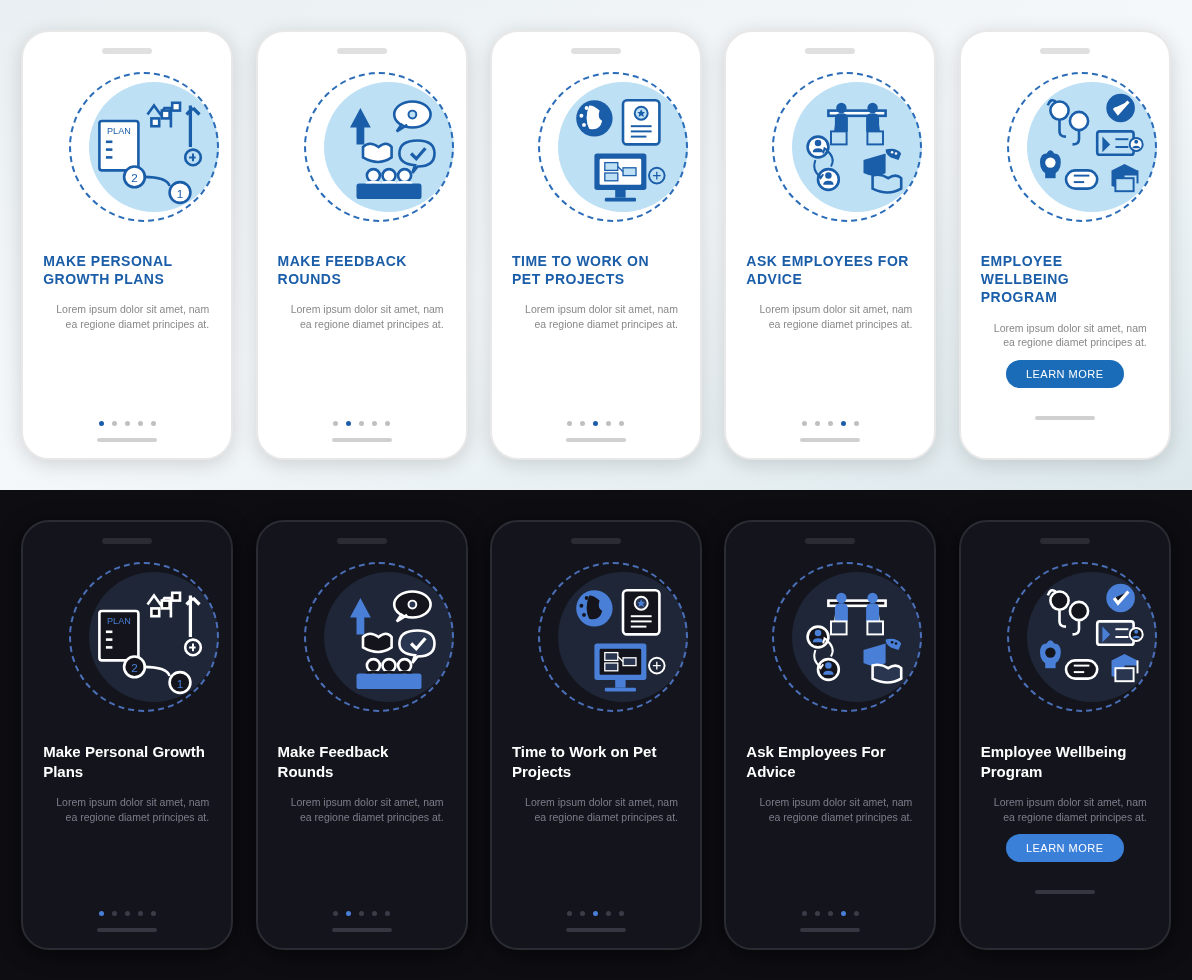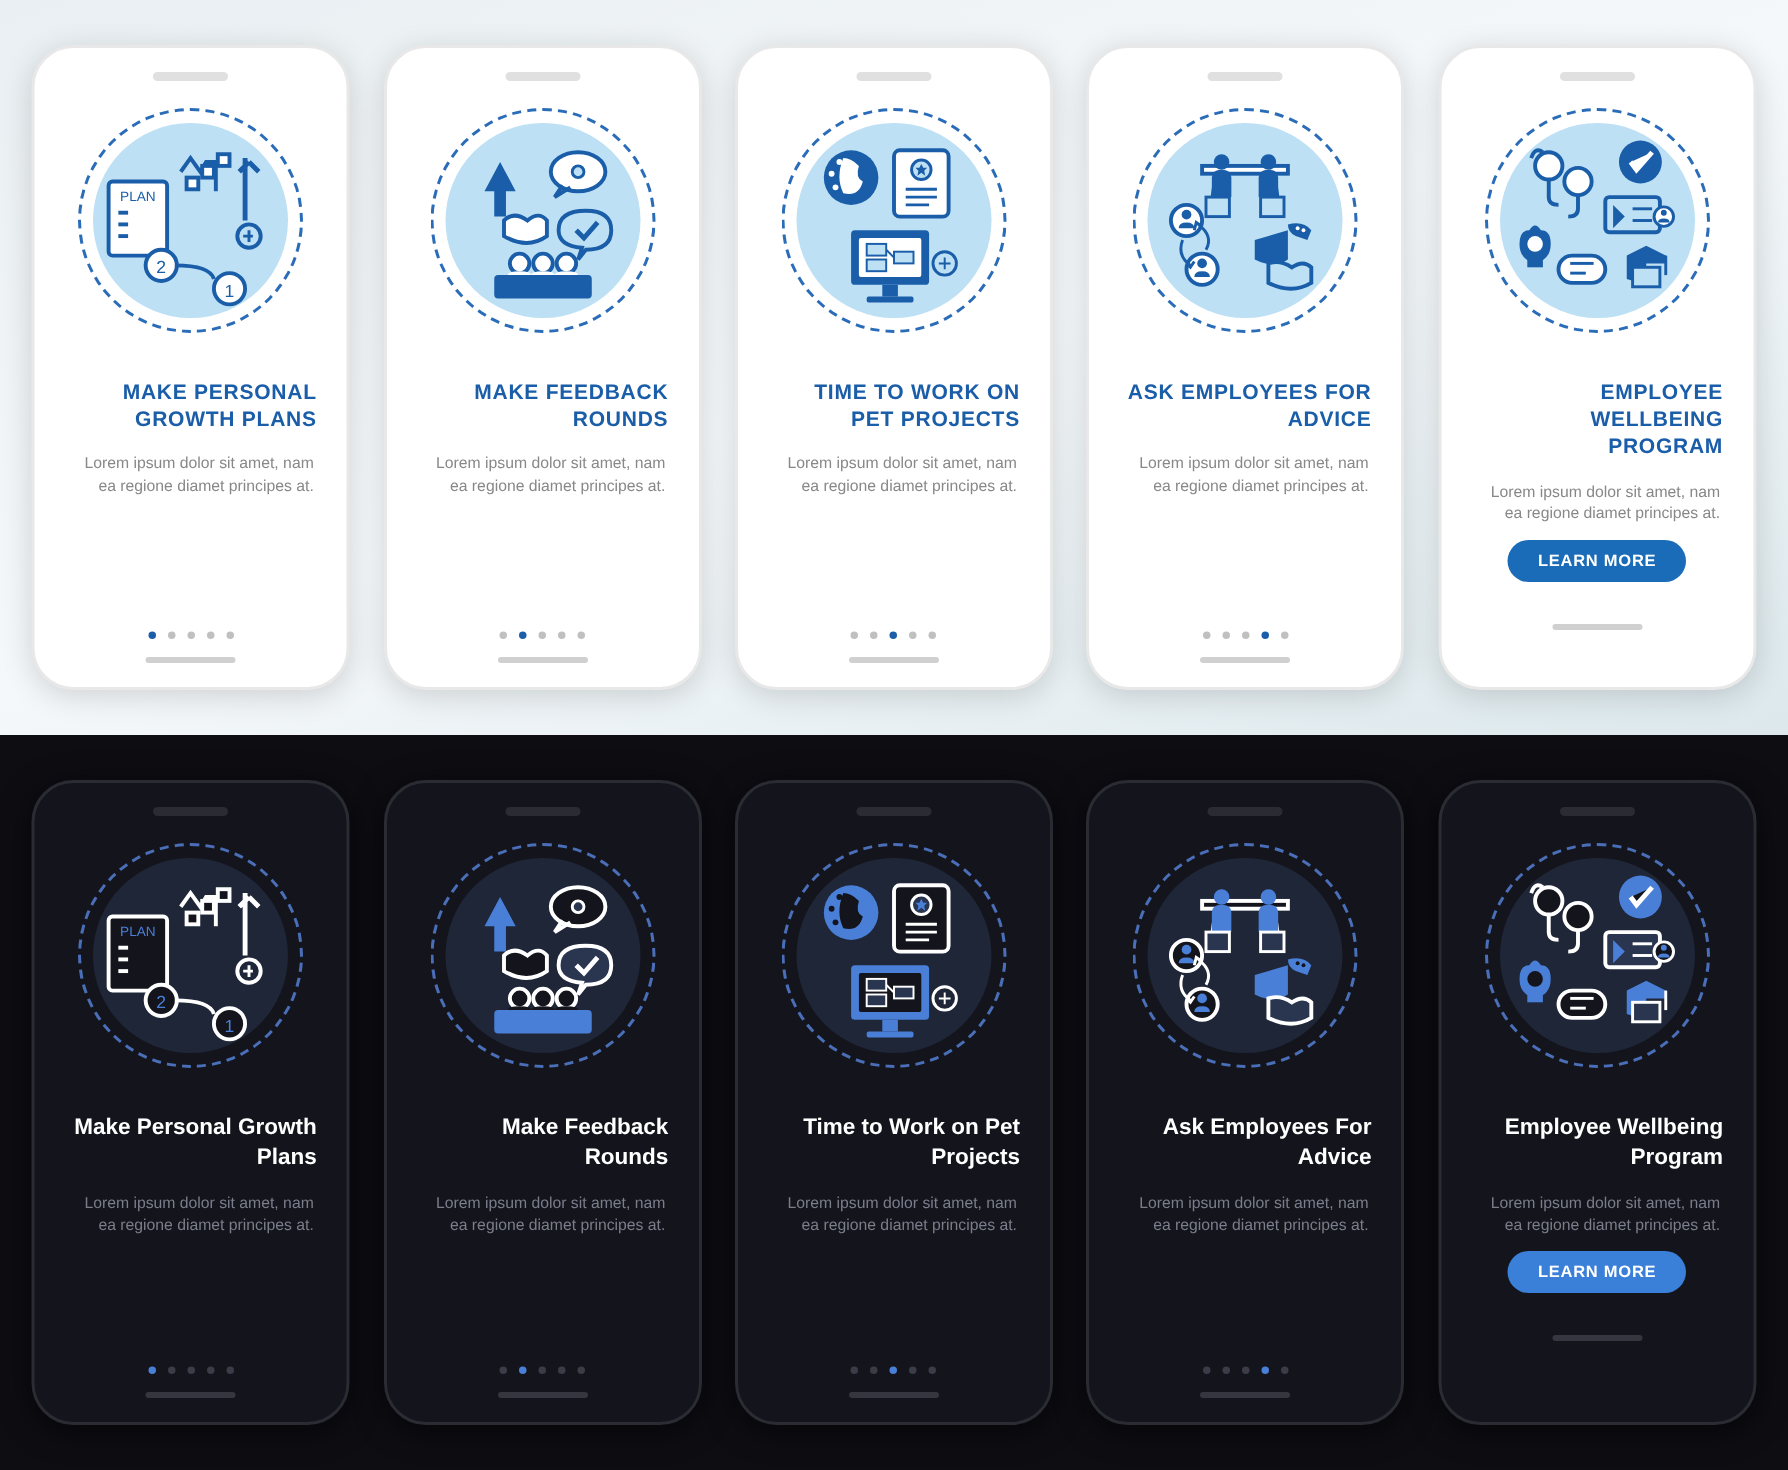--- a/index.html
+++ b/index.html
@@ -6,41 +6,41 @@
 body{font-family:Arial,Helvetica,sans-serif;width:1192px}
 .row{display:flex;justify-content:space-around;align-items:center;padding:20px 10px;height:490px}
 .row-light{background:linear-gradient(160deg,#e9eff2 0%,#f5f8fa 50%,#dce8ec 100%)}
 .row-dark{background:#0d0d12}
 .phone{width:212px;height:430px;border-radius:28px;padding:16px 12px;display:flex;flex-direction:column;position:relative;box-shadow:0 4px 20px rgba(0,0,0,0.15)}
 .row-light .phone{background:#fff;border:2px solid #e8e8e8}
 .row-dark .phone{background:#14151c;border:2px solid #2a2b33;box-shadow:0 4px 20px rgba(0,0,0,0.5)}
 .notch{width:50px;height:6px;border-radius:3px;margin:0 auto 8px}
 .row-light .notch{background:#e0e0e0}
 .row-dark .notch{background:#2a2b33}
-.illus{height:170px;display:flex;align-items:center;justify-content:center;position:relative}
+.illus{height:170px;display:flex;align-items:center;justify-content:flex-end;position:relative}
 .circ{position:absolute;width:150px;height:150px;border-radius:50%;border:2px dashed}
 .row-light .circ{border-color:#2a6cb8}
 .row-dark .circ{border-color:#4a6fb8}
 .bg-circ{position:absolute;width:130px;height:130px;border-radius:50%}
 .row-light .bg-circ{background:#bde0f5}
 .row-dark .bg-circ{background:#1e2638}
 .icon-art{position:relative;z-index:2;width:130px;height:130px}
-.title{text-align:right;font-weight:bold;font-size:14px;line-height:1.3;margin-top:20px;padding:0 8px}
+.title{text-align:left;font-weight:bold;font-size:14px;line-height:1.3;margin-top:20px;padding:0 8px}
 .row-light .title{color:#1a5da8;text-transform:uppercase;letter-spacing:0.5px}
 .row-dark .title{color:#fff;font-size:15px}
 .body{text-align:right;font-size:10.5px;line-height:1.4;margin-top:14px;padding:0 10px}
 .row-light .body{color:#888}
 .row-dark .body{color:#7a7d8a}
 .dots{display:flex;justify-content:center;gap:8px;margin-top:auto;margin-bottom:8px}
 .dot{width:5px;height:5px;border-radius:50%}
 .row-light .dot{background:#c0c0c0}
 .row-light .dot.active{background:#1a5da8}
 .row-dark .dot{background:#3a3d48}
 .row-dark .dot.active{background:#4a7fd8}
-.cta{background:#1a6cb8;color:#fff;border:none;border-radius:16px;padding:8px 20px;font-size:11px;font-weight:bold;margin:10px auto 24px;cursor:pointer;letter-spacing:0.5px}
+.cta{background:#1a6cb8;color:#fff;border:none;border-radius:16px;padding:8px 20px;font-size:11px;font-weight:normal;margin:10px auto 24px;cursor:pointer;letter-spacing:0.5px}
 .row-dark .cta{background:#3a7fd8}
 .hbar{height:4px;width:60px;border-radius:2px;margin:4px auto 0}
 .row-light .hbar{background:#d0d0d0}
 .row-dark .hbar{background:#35363f}
 svg{width:100%;height:100%}
 .row-light .stroke-main{stroke:#1a5da8}
 .row-light .fill-main{fill:#1a5da8}
 .row-light .fill-light{fill:#bde0f5}
 .row-light .fill-white{fill:#fff}
 .row-dark .stroke-main{stroke:#fff}

